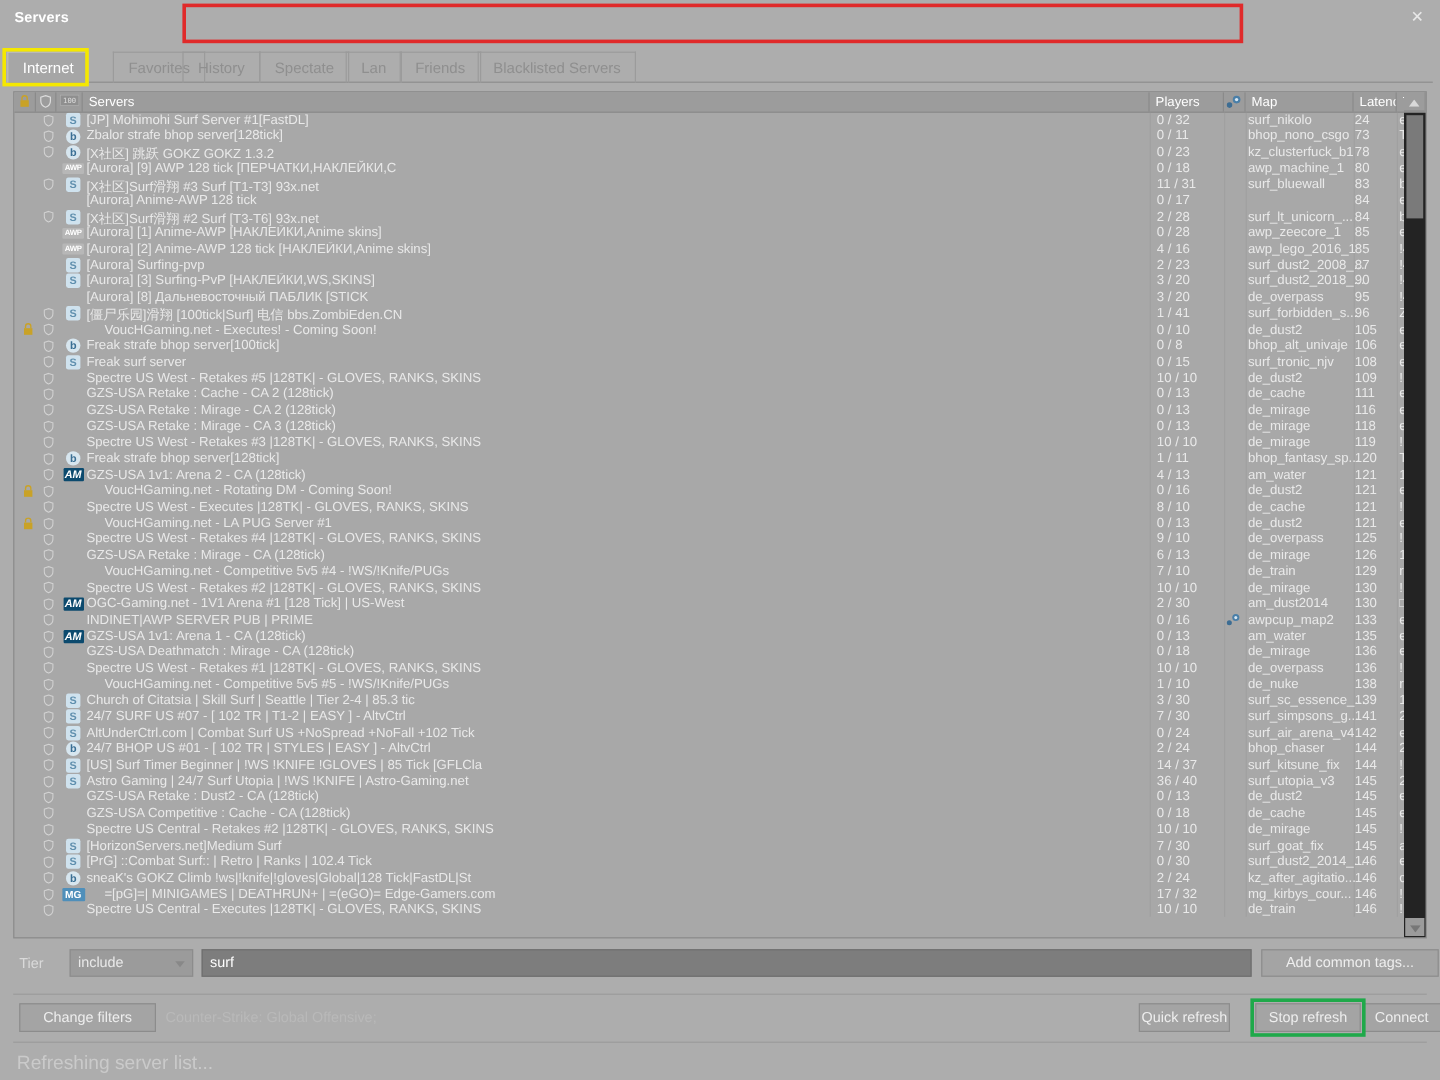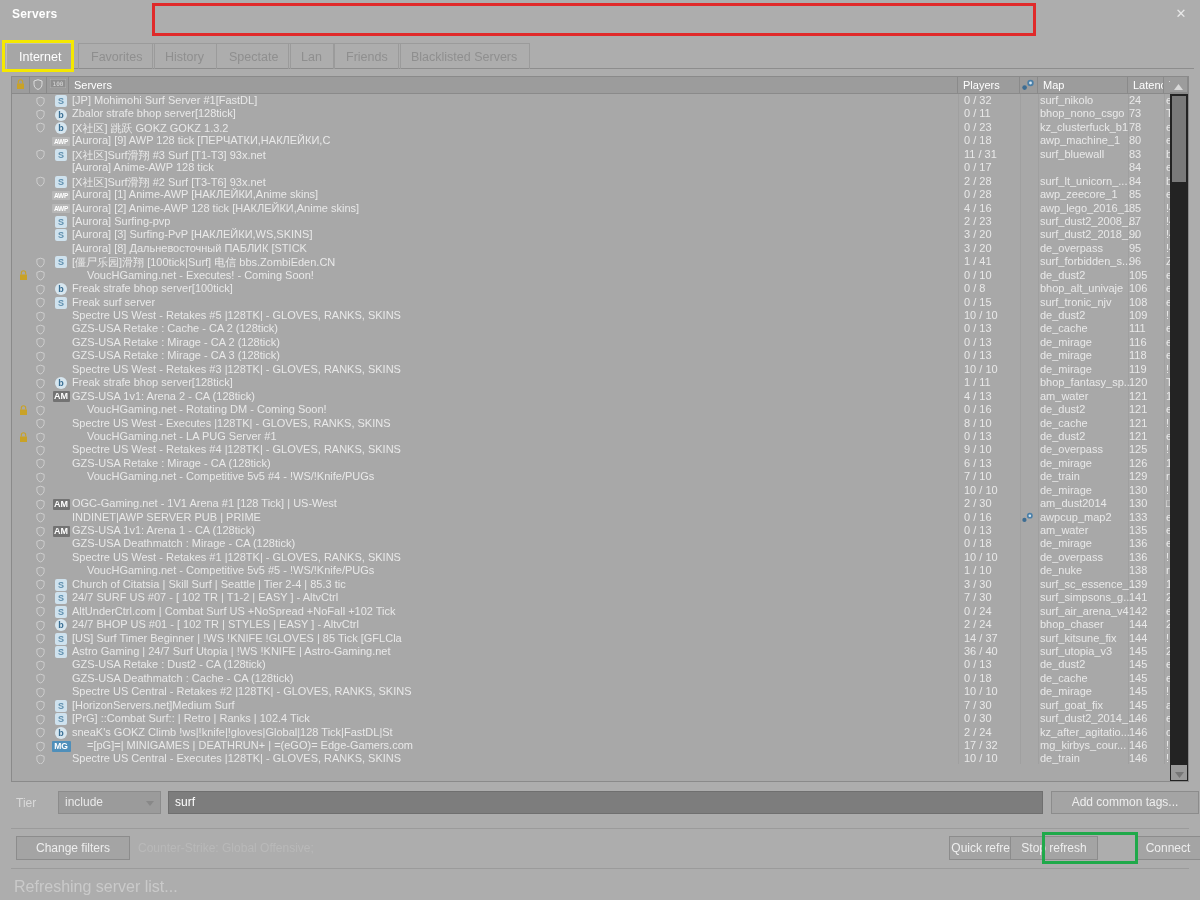--- a/index.html
+++ b/index.html
@@ -133,22 +133,22 @@
     vertical-align: middle;
   }
   .gico.surf { border-radius: 2px; background: #cfe2ee; color: #5f8fae; }
   .gico.awp {
     width: 18px; height: 9px; border-radius: 1px;
     background: #b7b7b7; color: #fff; font-size: 6.5px; line-height: 9px;
     letter-spacing: -.3px;
   }
   .gico.am {
     width: 17px; height: 11px; border-radius: 1px;
-    background: #737373; color: #ffffff; font-size: 9px;
-    font-weight: bold; line-height: 11px;
+    background: #0c4a6e; color: #ffffff; font-size: 9px;
+    font-weight: bold; line-height: 11px; font-style: italic;
   }
   .gico.mg {
     width: 19px; height: 11px; border-radius: 1px;
     background: #4f8fba; color: #ffffff; font-size: 8.5px;
     font-weight: bold; line-height: 11px;
   }
 
   
   .vscroll {
     position: absolute; right: 0; top: 17px;
@@ -235,21 +235,21 @@
   }
   .game-label {
     position: absolute; left: 127px; top: 7px;
     font-size: 12px; color: #b9b9b9;
   }
   .btn-quickrefresh {
     position: absolute; left: 938px; top: 2px; width: 76px; height: 24px;
     line-height: 22px;
   }
   .btn-stoprefresh {
-    position: absolute; left: 999px; top: 2px; width: 88px; height: 24px;
+    position: absolute; left: 1035px; top: 2px; width: 88px; height: 24px;
     line-height: 22px;
   }
   .btn-connect {
     position: absolute; left: 1124px; top: 2px; width: 66px; height: 24px;
     line-height: 22px;
   }
   .hl-stop {
     position: absolute; left: 1031px; top: -2px; width: 96px; height: 32px;
     border: 3px solid #1fa94a;
     pointer-events: none; z-index: 30;
@@ -269,21 +269,21 @@
 <div id="app">
 
   <div class="titlebar">
     <div class="title">Servers</div>
     <div class="closebtn">✕</div>
   </div>
 
   <div class="tabstrip">
     <div class="tabline"></div>
     <div class="tab active" style="left:0px;">Internet</div>
-    <div class="tab" style="left:72px;">Favorites</div>
+    <div class="tab" style="left:88px;">Favorites</div>
     <div class="tab" style="left:146px;">History</div>
     <div class="tab" style="left:210px;text-align:right;">Spectate</div>
     <div class="tab" style="left:282px;">Lan</div>
     <div class="tab" style="left:327px;">Friends</div>
     <div class="tab" style="left:392px;">Blacklisted Servers</div>
   </div>
   <div class="hl-tab"></div>
 
   <div class="listpanel">
 
@@ -697,20 +697,21 @@
           <span class="c-map">de_train</span>
           <span class="c-lat">129</span>
           <span class="c-tags">r..</span>
         </div>
         <div class="row">
           <span class="c-lock"></span>
           <span class="c-vac"><svg class="ico shield" viewBox="0 0 10 11">
               <path d="M5 .7 9 2v3.2C9 8 7.2 9.7 5 10.4 2.8 9.7 1 8 1 5.2V2z" fill="none" stroke="#d2d2d2" stroke-width="1"></path>
             </svg></span>
           <span class="c-gm"></span>
+          <span class="c-name">Spectre US West - Retakes #2 |128TK| - GLOVES, RANKS, SKINS</span>
           <span class="c-players">10 / 10</span>
           <span class="c-maptag"></span>
           <span class="c-map">de_mirage</span>
           <span class="c-lat">130</span>
           <span class="c-tags">!..</span>
         </div>
         <div class="row">
           <span class="c-lock"></span>
           <span class="c-vac"><svg class="ico shield" viewBox="0 0 10 11">
               <path d="M5 .7 9 2v3.2C9 8 7.2 9.7 5 10.4 2.8 9.7 1 8 1 5.2V2z" fill="none" stroke="#d2d2d2" stroke-width="1"></path>
@@ -882,21 +883,21 @@
           <span class="c-map">de_dust2</span>
           <span class="c-lat">145</span>
           <span class="c-tags">e.</span>
         </div>
         <div class="row">
           <span class="c-lock"></span>
           <span class="c-vac"><svg class="ico shield" viewBox="0 0 10 11">
               <path d="M5 .7 9 2v3.2C9 8 7.2 9.7 5 10.4 2.8 9.7 1 8 1 5.2V2z" fill="none" stroke="#d2d2d2" stroke-width="1"></path>
             </svg></span>
           <span class="c-gm"></span>
-          <span class="c-name">GZS-USA Deathmatch : Cache - CA (128tick)</span>
+          <span class="c-name">GZS-USA Competitive : Cache - CA (128tick)</span>
           <span class="c-players">0 / 18</span>
           <span class="c-maptag"></span>
           <span class="c-map">de_cache</span>
           <span class="c-lat">145</span>
           <span class="c-tags">e.</span>
         </div>
         <div class="row">
           <span class="c-lock"></span>
           <span class="c-vac"><svg class="ico shield" viewBox="0 0 10 11">
               <path d="M5 .7 9 2v3.2C9 8 7.2 9.7 5 10.4 2.8 9.7 1 8 1 5.2V2z" fill="none" stroke="#d2d2d2" stroke-width="1"></path>

